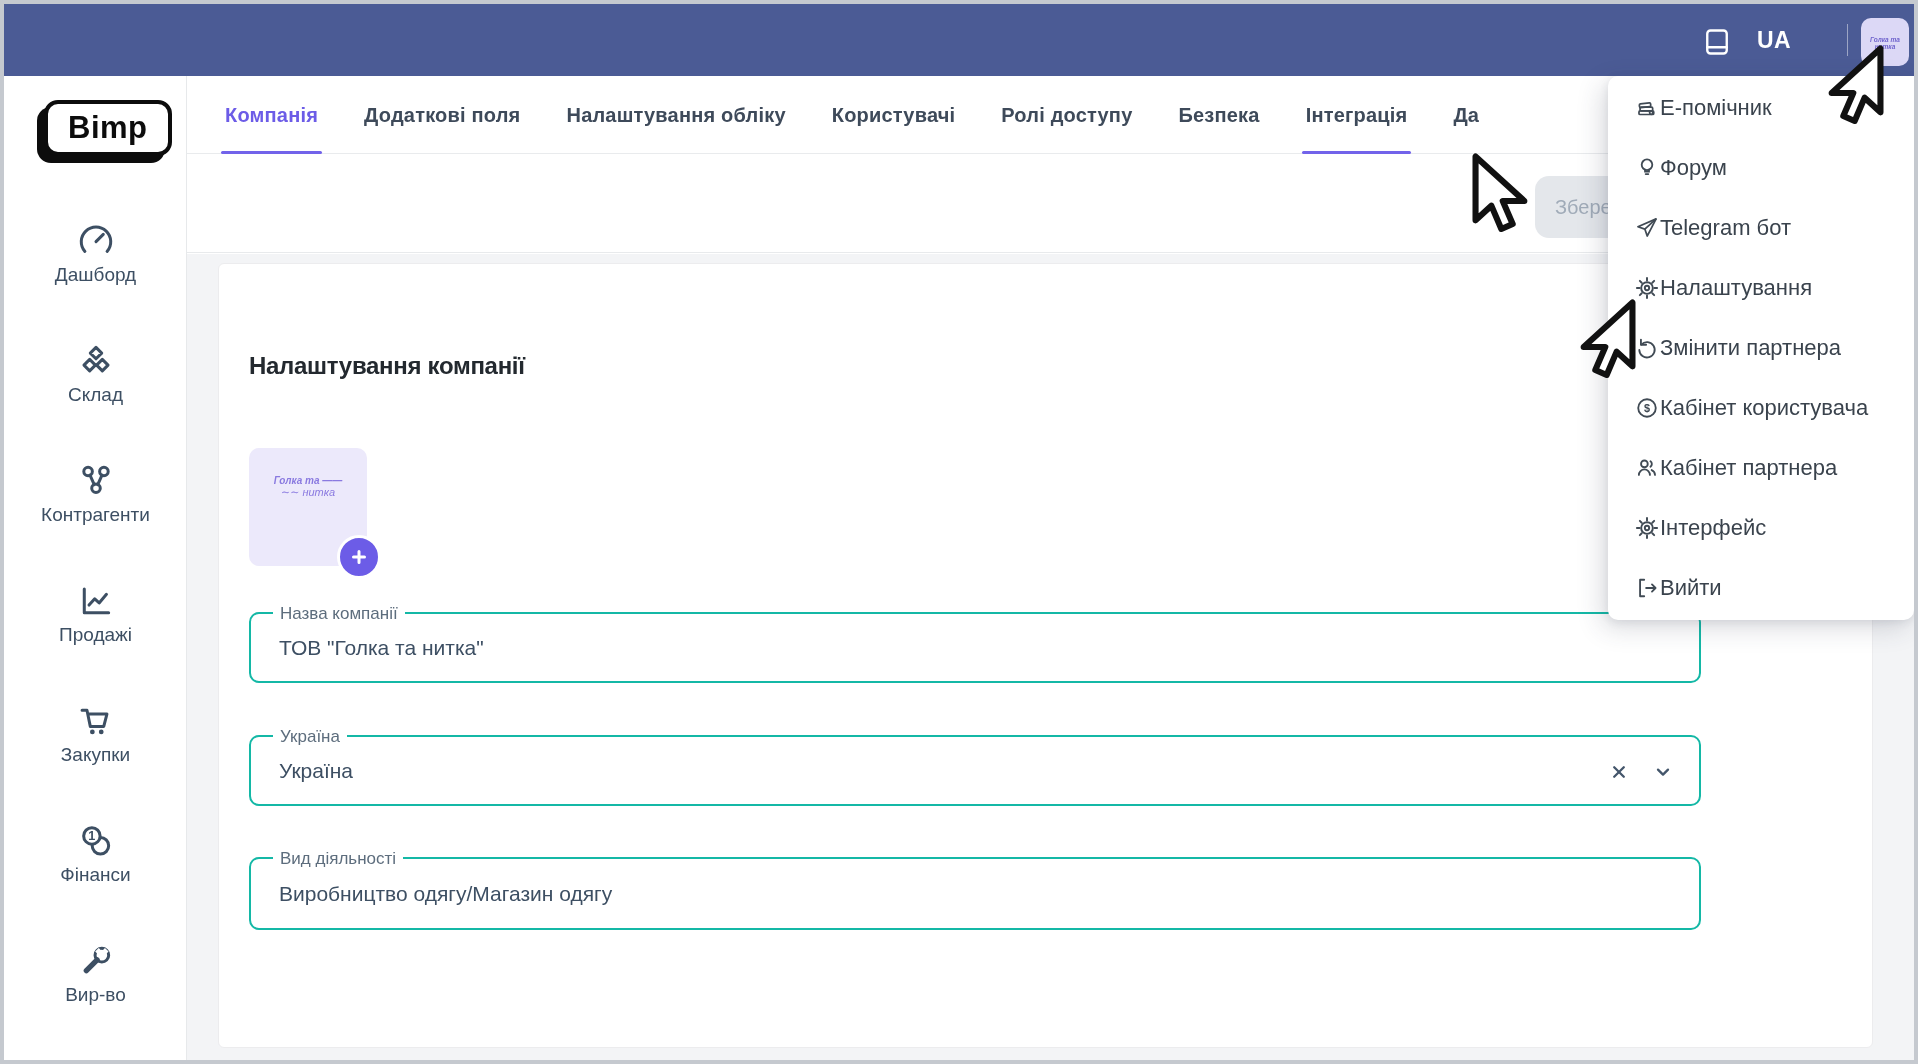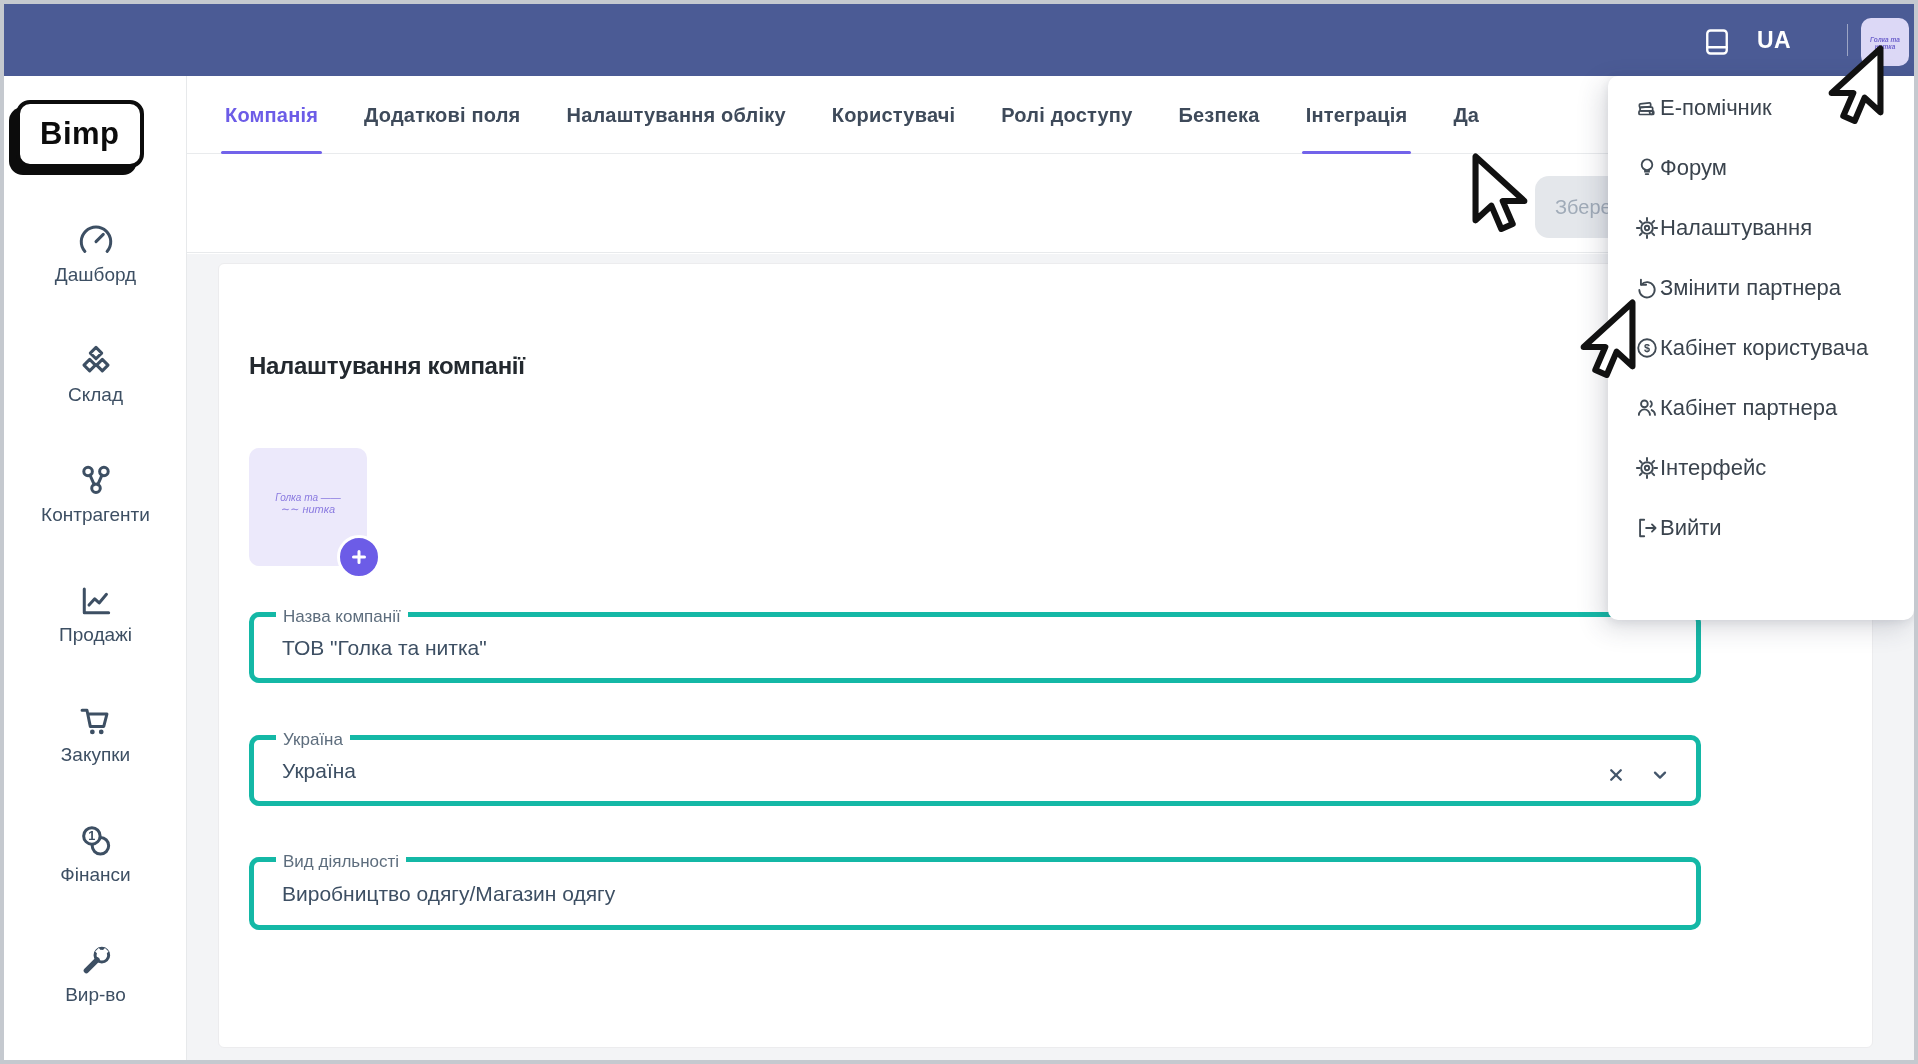--- a/index.html
+++ b/index.html
@@ -10,45 +10,45 @@
   
   .topbar { position:absolute; left:4px; top:4px; right:4px; height:72px; background:#4b5b95; z-index:10; }
   .topbar .book-ic { position:absolute; left:1698px; top:23px; width:30px; height:30px; color:#fff; }
   .topbar .lang { position:absolute; left:1753px; top:0; height:52px; line-height:72px; color:#fff; font-size:23px; font-weight:bold; letter-spacing:.5px; }
   .topbar .vdiv { position:absolute; left:1843px; top:20px; width:1px; height:32px; background:rgba(255,255,255,.45); }
   .avatar { position:absolute; left:1857px; top:14px; width:48px; height:48px; border-radius:10px; background:#dcd8f6; overflow:hidden; text-align:center; }
   .avatar span { display:block; padding:18px 3px 0; font-size:6.5px; line-height:7px; color:#6f63cc; font-style:italic; font-weight:bold; }
 
   
   .sidebar { position:absolute; left:4px; top:76px; width:183px; bottom:4px; background:#fff; border-right:1px solid #e7e9eb; z-index:5; }
-  .logo { position:absolute; left:12px; top:24px; background:#fff; border:4px solid #0c0c0c; border-radius:14px; padding:12px 20px; font-size:31px; font-weight:bold; color:#0c0c0c; box-shadow:-7px 7px 0 0 #0c0c0c; letter-spacing:.5px; }
+  .logo { position:absolute; left:40px; top:24px; background:#fff; border:4px solid #0c0c0c; border-radius:14px; padding:6px 20px; font-size:31px; font-weight:bold; color:#0c0c0c; box-shadow:-7px 7px 0 0 #0c0c0c; letter-spacing:.5px; }
   .nav-item { position:absolute; left:0; width:183px; text-align:center; color:#3d4f63; cursor:pointer; }
   .nav-item svg { width:38px; height:38px; display:block; margin:0 auto; }
   .nav-item .nav-label { display:block; margin-top:4px; font-size:19px; }
   .ni0{top:146px}.ni1{top:266px}.ni2{top:386px}.ni3{top:506px}.ni4{top:626px}.ni5{top:746px}.ni6{top:866px}
 
   
   .tabsbar { position:absolute; left:187px; top:76px; right:4px; height:78px; background:#fff; border-bottom:1px solid #e9ebed; z-index:2; }
   .tabs { position:absolute; left:38px; top:0; height:78px; display:flex; gap:46px; align-items:stretch; }
   .tab { position:relative; display:flex; align-items:center; font-size:20px; font-weight:bold; color:#3e4a5a; white-space:nowrap; cursor:pointer; letter-spacing:.2px; }
   .tab.active { color:#6c5ce7; }
   .tab.active::after, .tab.hovered::after { content:""; position:absolute; left:-4px; right:-4px; bottom:0; height:3px; background:#7263ea; border-radius:2px; }
   .toolbar { position:absolute; left:187px; top:154px; right:4px; height:99px; background:#fff; border-bottom:1px solid #e8eaec; z-index:2; }
   .save-btn { position:absolute; left:1535px; top:176px; width:150px; height:62px; background:#e4e7eb; border:none; border-radius:14px; color:#a0abb8; font-size:20px; text-align:left; padding-left:20px; overflow:hidden; white-space:nowrap; z-index:6; font-family:inherit; }
   .content-bg { position:absolute; left:187px; top:254px; right:4px; bottom:4px; background:#f3f4f6; z-index:1; }
 
   
   .card { position:absolute; left:218px; top:263px; width:1655px; height:785px; background:#fff; border:1px solid #ececee; border-radius:6px; z-index:3; }
   .page-title { position:absolute; left:30px; top:88px; font-size:24px; font-weight:bold; color:#23292f; letter-spacing:-.3px; }
   .logo-box { position:absolute; left:30px; top:184px; width:118px; height:118px; background:#ece9fb; border-radius:10px; text-align:center; color:#8a7ae0; }
-  .logo-box .l1 { display:block; margin-top:44px; font-size:10px; font-weight:normal; font-style:italic; }
+  .logo-box .l1 { display:block; margin-top:27px; font-size:10px; font-weight:bold; font-style:italic; }
   .logo-box .l2 { display:block; font-size:11px; font-style:italic; }
   .plus-btn { position:absolute; left:118px; top:271px; width:44px; height:44px; border-radius:50%; background:#6c5ce7; border:3px solid #fff; color:#fff; cursor:pointer; }
   .plus-btn svg { width:18px; height:18px; position:absolute; left:10px; top:10px; }
-  .field { position:absolute; left:30px; width:1452px; height:71px; border:5px solid #14b8a6; border-radius:10px; background:#fff; }
+  .field { position:absolute; left:30px; width:1452px; height:71px; border:2px solid #14b8a6; border-radius:10px; background:#fff; }
   .f1{top:348px}.f2{top:471px}.f3{top:593px;height:73px}
   .field .flabel { position:absolute; top:-10px; left:22px; background:#fff; padding:0 7px; font-size:17px; color:#5d6d7d; }
   .field input { position:absolute; inset:0; border:none; background:transparent; outline:none; padding-left:28px; font-size:21px; color:#3d4f63; font-family:inherit; }
   .field .fic { position:absolute; top:25px; width:20px; height:20px; color:#44566b; cursor:pointer; }
   .ic-clear{ right:70px; } .ic-chev{ right:26px; }
 
   
   .user-menu { position:absolute; left:1608px; top:76px; width:306px; height:544px; background:#fff; border-radius:10px 0 10px 10px; box-shadow:-6px 8px 26px rgba(50,55,75,.18), 0 2px 8px rgba(50,55,75,.10); z-index:40; padding-top:2px; }
   .menu-item { height:60px; display:flex; align-items:center; padding-left:26px; cursor:pointer; }
   .menu-item .mic { width:26px; height:26px; color:#404a54; flex:0 0 26px; }
@@ -223,20 +223,29 @@
       <svg viewBox="0 0 24 24" fill="none" stroke="currentColor" stroke-width="1.7" stroke-linecap="round">
         <circle cx="12" cy="9" r="4.9"></circle>
           <path d="M10.2,13.6 v1.6 h3.6 v-1.6"></path>
           <path d="M10.8,17.6 h2.4"></path>
       </svg>
     </span>
     <span class="mlabel">Форум</span>
   </div>
   <div class="menu-item">
     <span class="mic">
+      <svg viewBox="0 0 24 24" fill="none" stroke="currentColor" stroke-width="1.6" stroke-linejoin="round">
+        <path d="M20.4,3.6 L3.6,10.8 L10,13 L12.2,19.4 L15.3,13.5 Z"></path>
+          <path d="M20.4,3.6 L10,13"></path>
+      </svg>
+    </span>
+    <span class="mlabel">Telegram бот</span>
+  </div>
+  <div class="menu-item">
+    <span class="mic">
         <svg viewBox="0 0 24 24">
           <use href="#i-gear"></use>
         </svg>
       </span>
     <span class="mlabel">Налаштування</span>
   </div>
   <div class="menu-item">
     <span class="mic">
       <svg viewBox="0 0 24 24" fill="none" stroke="currentColor" stroke-width="1.7" stroke-linecap="round" stroke-linejoin="round">
         <path d="M6.4,4.2 V9 H11.2"></path>

